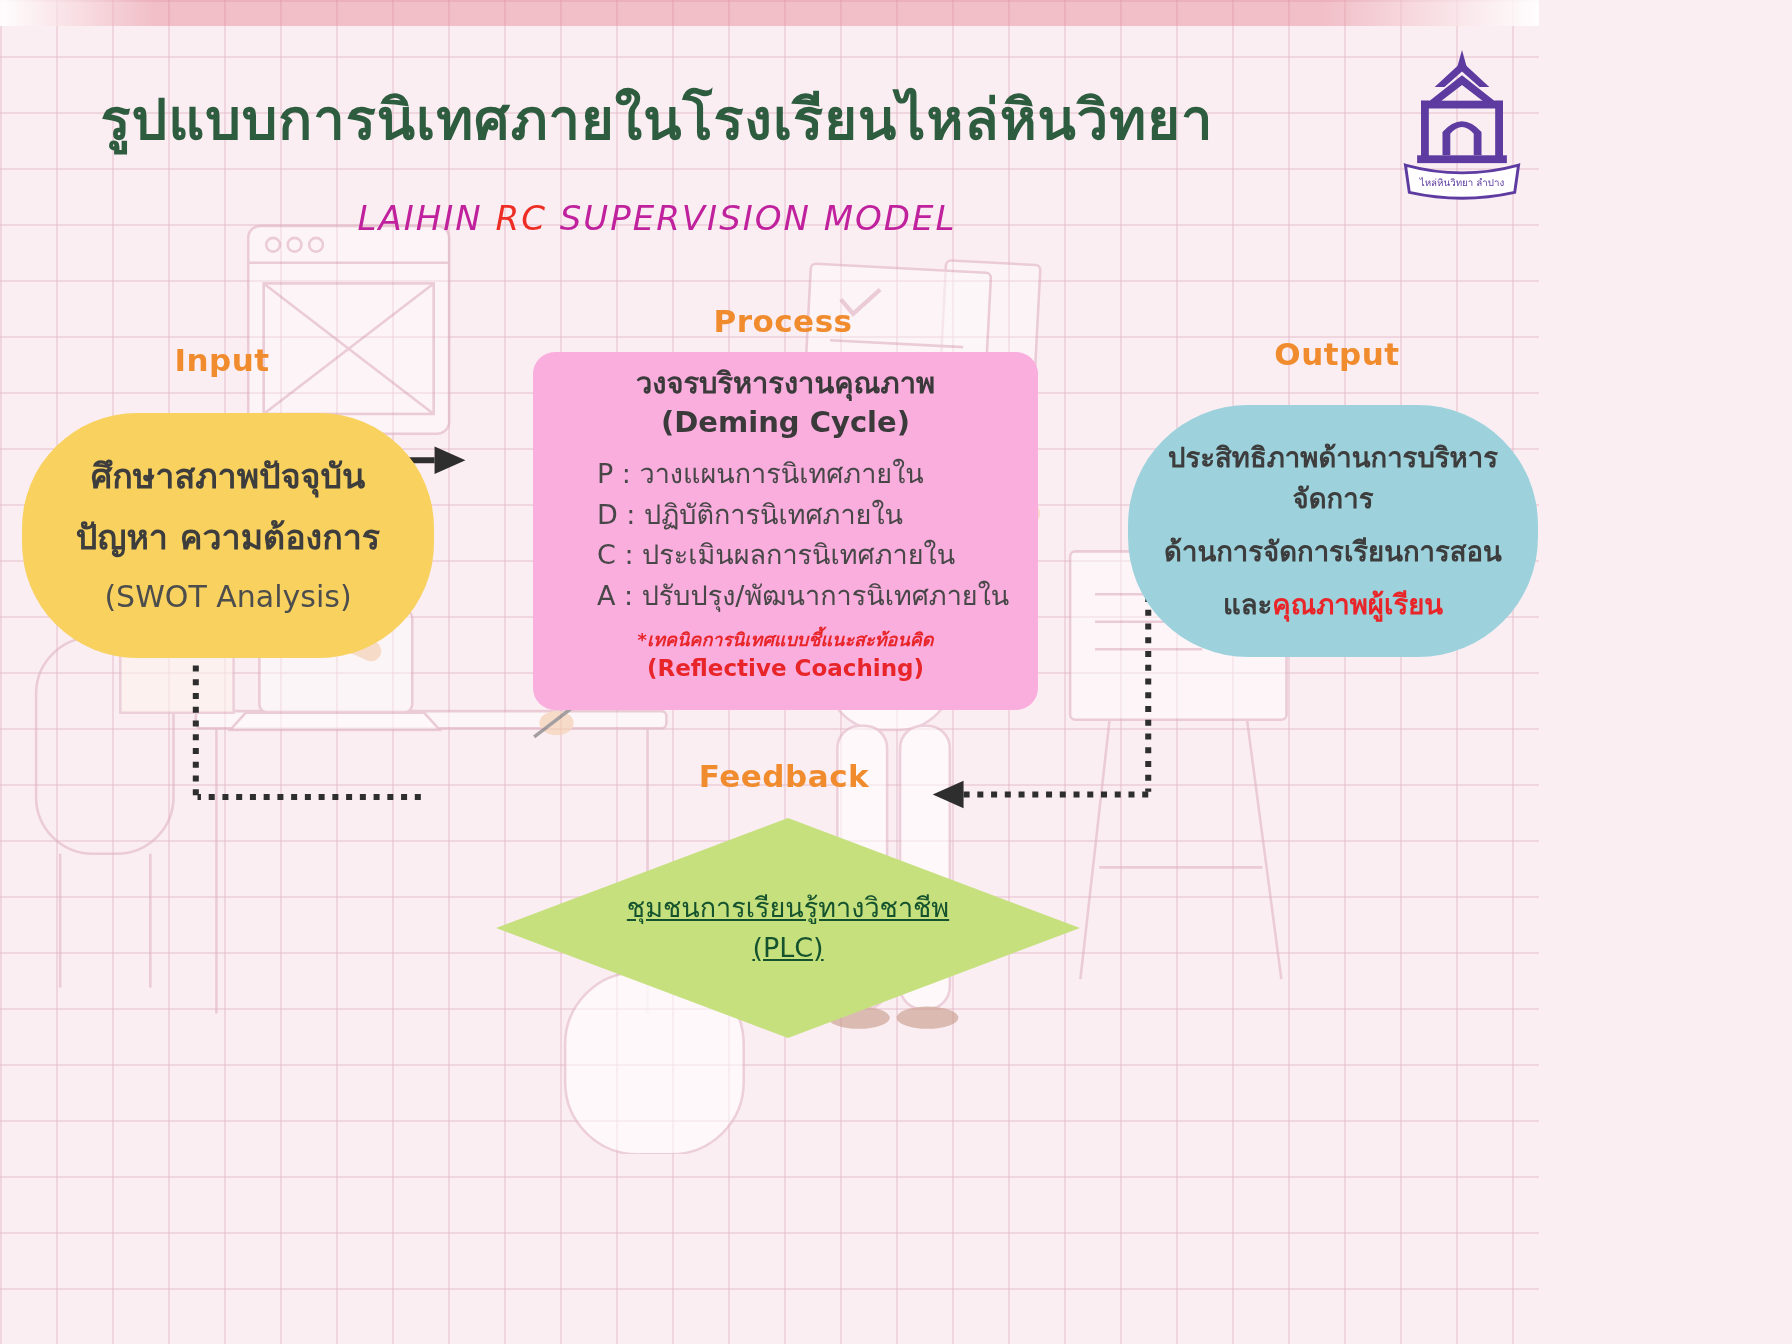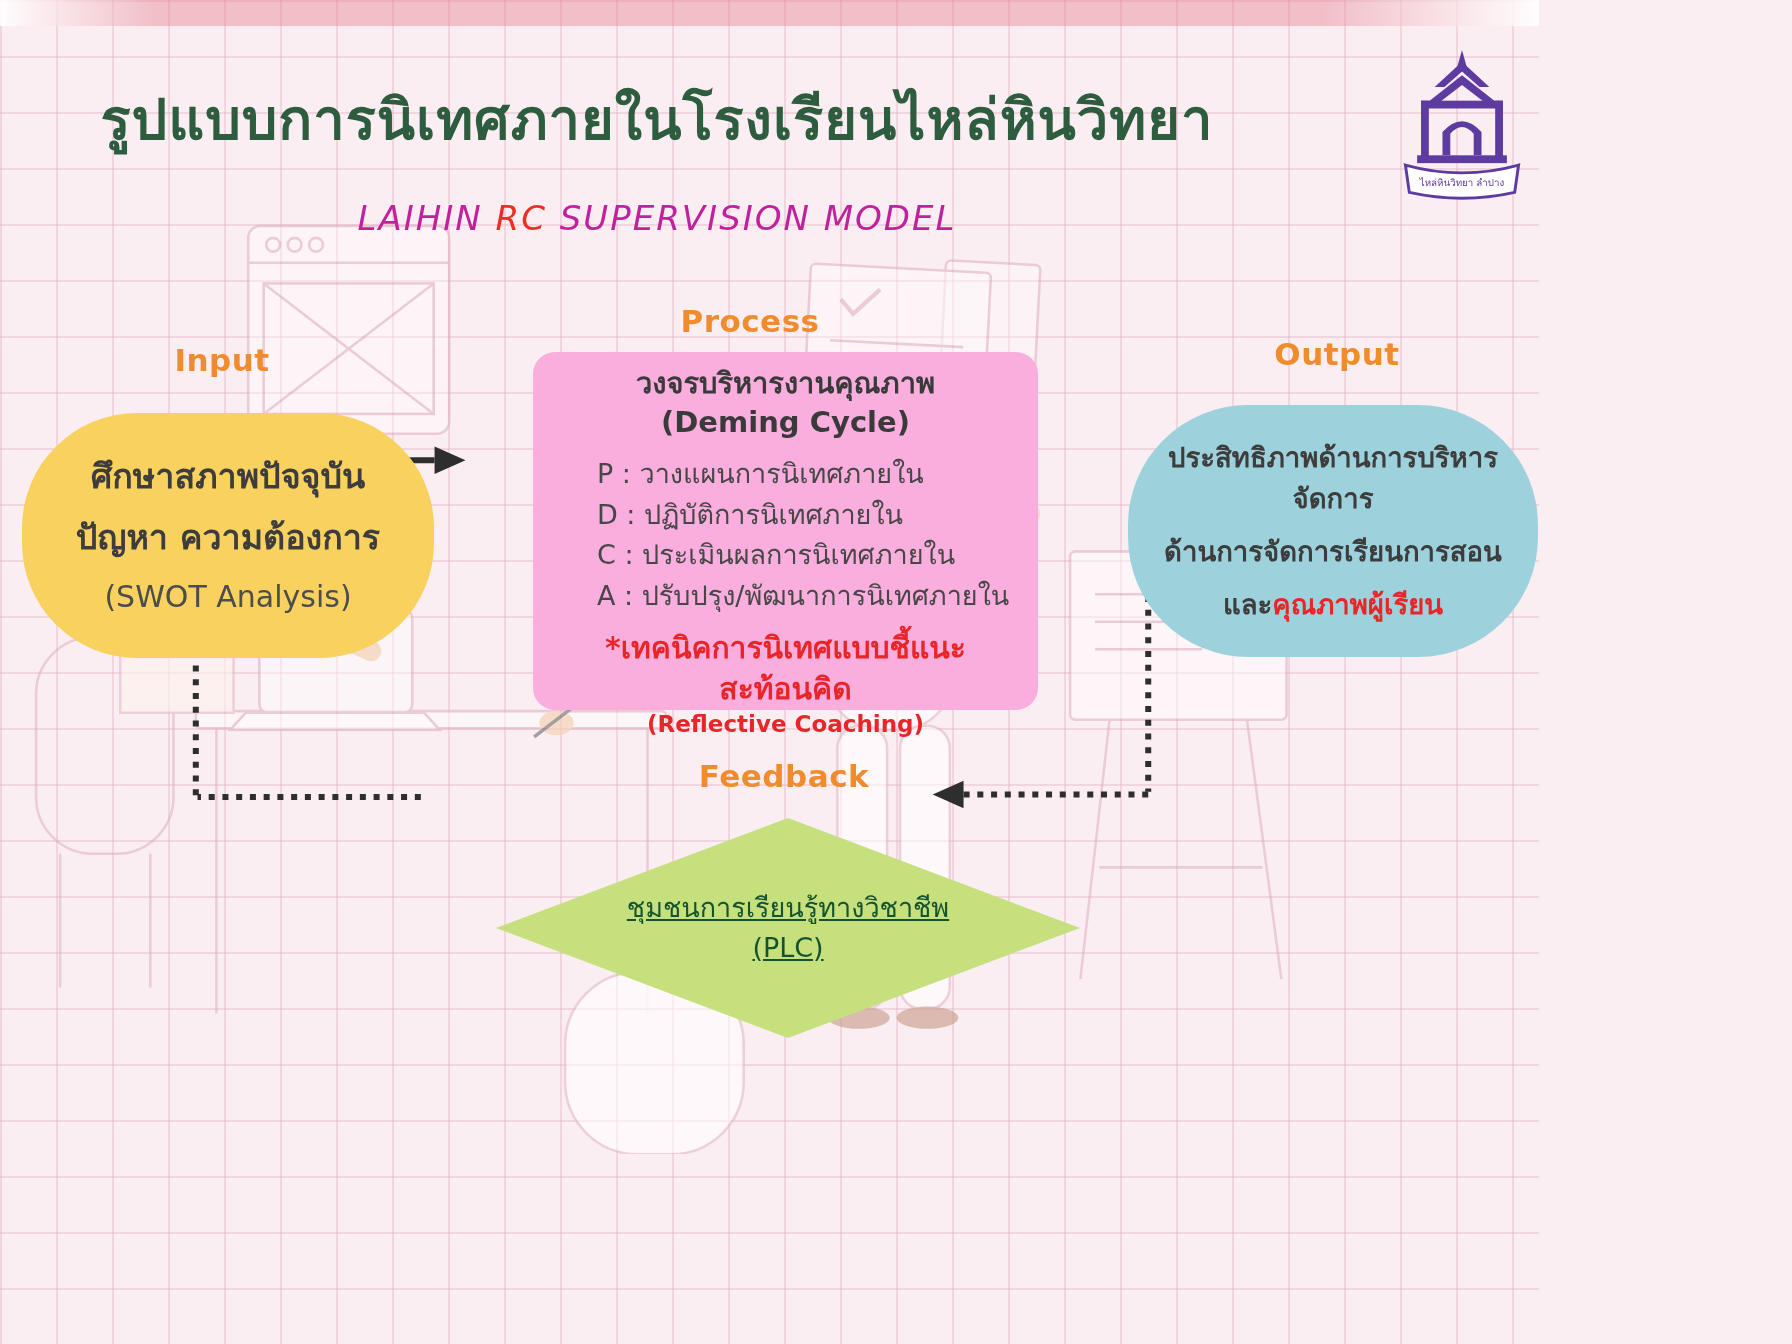--- a/index.html
+++ b/index.html
@@ -45,21 +45,21 @@
   .subtitle .rc{color:#ee2e24;}
 
   .logo{position:absolute;z-index:3;left:1392px;top:48px;width:140px;height:160px;}
   .logo svg{width:100%;height:100%;}
 
   .flow-label{
     position:absolute;z-index:3;width:240px;text-align:center;
     font-size:31px;font-weight:800;color:#f08c2e;letter-spacing:0.5px;
   }
   .label-input{left:102px;top:342px;}
-  .label-process{left:630px;top:303px;}
+  .label-process{left:663px;top:303px;}
   .label-output{left:1217px;top:336px;}
   .label-feedback{left:664px;top:758px;}
 
   .blob{
     position:absolute;z-index:3;
     display:flex;flex-direction:column;justify-content:center;align-items:center;
     text-align:center;
     gap:12px;
   }
   .input-blob{
@@ -76,21 +76,21 @@
     box-sizing:border-box;padding:12px 28px 10px 28px;
   }
   .process-box .head{
     text-align:center;font-size:29px;font-weight:700;color:#3a3a3a;line-height:1.35;
   }
   .process-steps{margin-top:12px;padding-left:36px;}
   .process-step{font-size:27px;color:#474747;line-height:1.5;}
   .process-note{
     margin-top:12px;text-align:center;font-weight:700;color:#e8262a;
   }
-  .process-note .n1{font-size:30px;line-height:1.35;}
+  .process-note .n1{font-size:18px;line-height:1.35;font-style:italic;}
   .process-note .n2{font-size:23px;line-height:1.35;}
 
   .output-blob{
     left:1128px;top:405px;width:410px;height:252px;
     background:#9dd2dc;border-radius:120px;padding:0 14px;box-sizing:border-box;
   }
   .output-blob .o-line{font-size:27.5px;color:#3d3d3d;line-height:1.5;font-weight:600;}
   .output-blob .red{color:#e8262a;font-weight:800;}
 
   .feedback-diamond{

